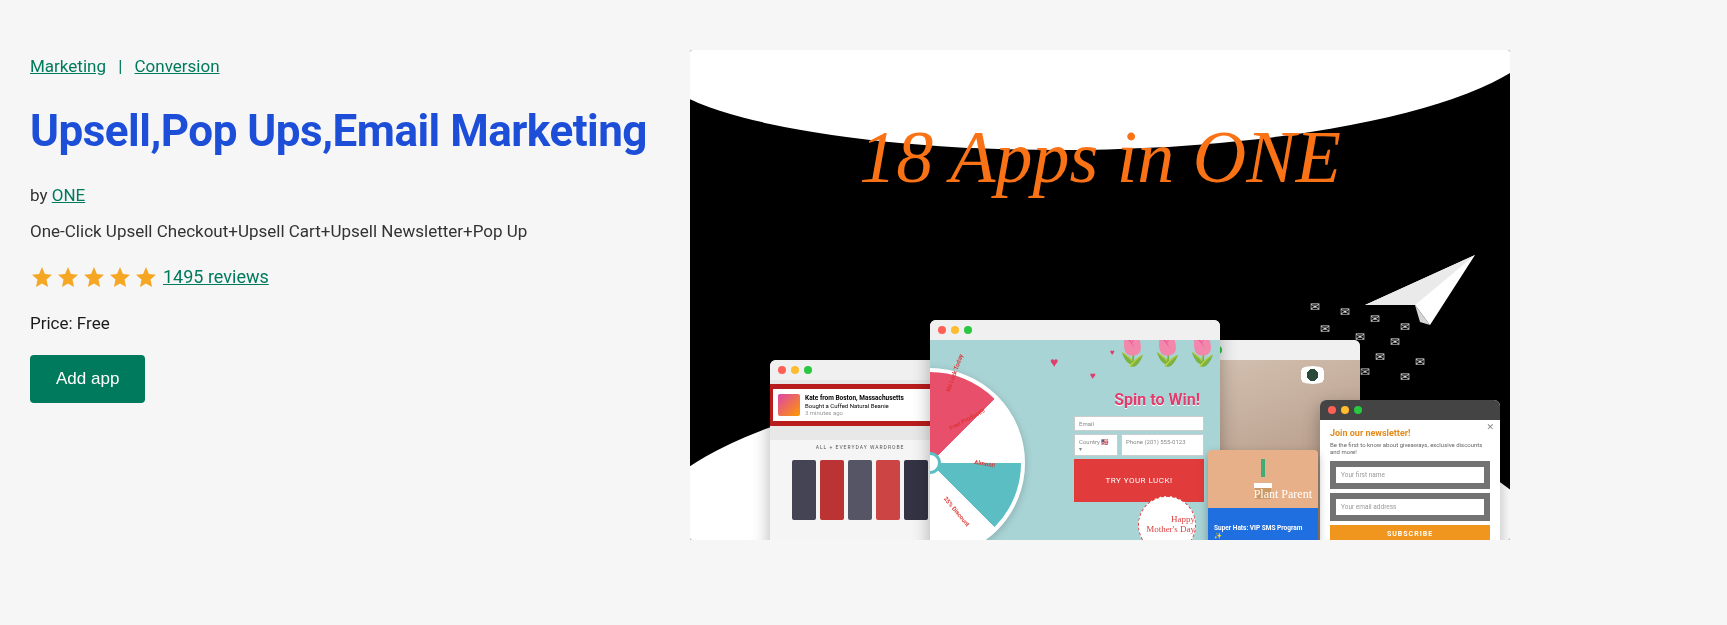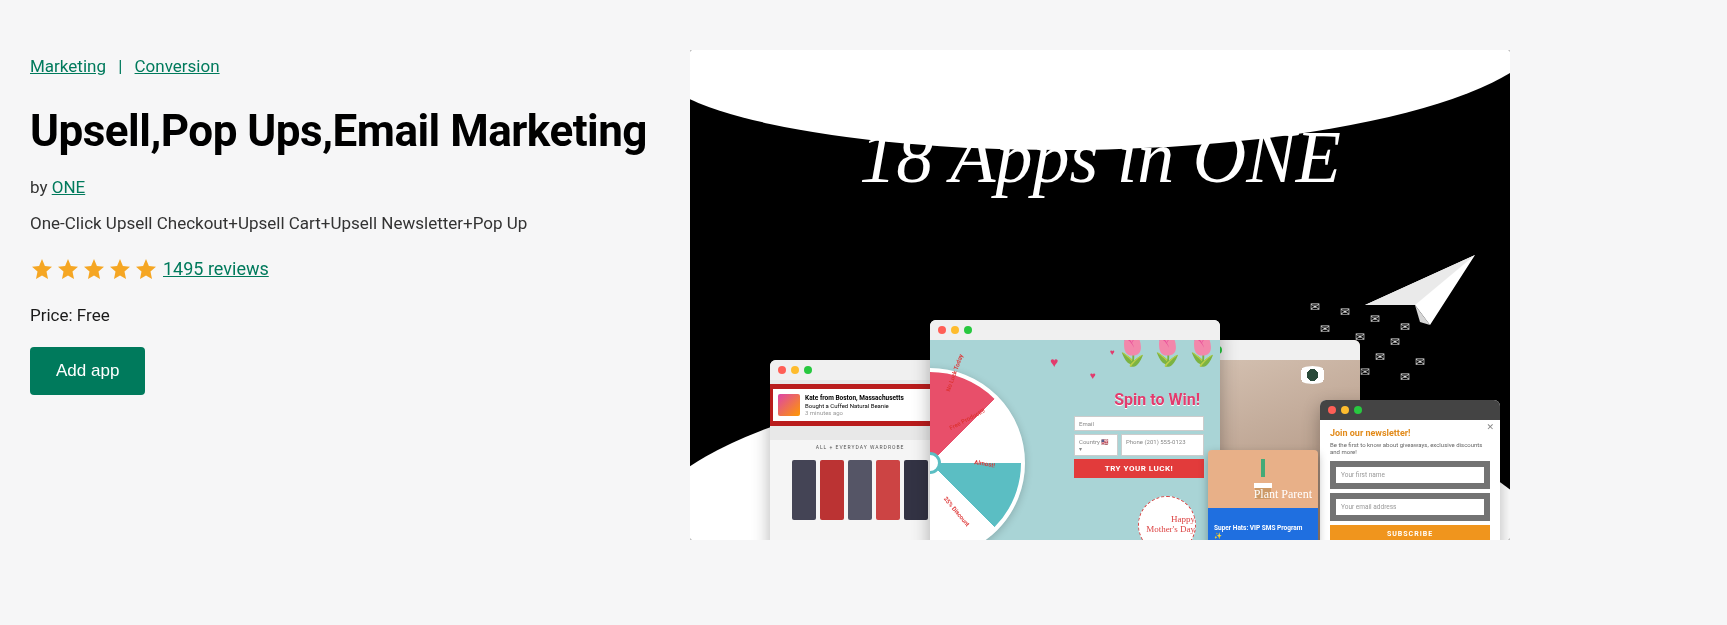--- a/index.html
+++ b/index.html
@@ -27,23 +27,23 @@
     color: #007a5c;
     text-decoration: underline;
   }
   .breadcrumb .sep {
     color: #007a5c;
     margin: 0 8px;
   }
   .app-title {
     font-size: 44px;
     font-weight: 700;
-    color: #000000;
+    color: #1d4ed8;
     line-height: 1.15;
-    margin-bottom: 20px;
+    margin-bottom: 28px;
     letter-spacing: -0.5px;
   }
   .byline {
     font-size: 17px;
     color: #333;
     margin-bottom: 16px;
   }
   .byline a {
     color: #007a5c;
     text-decoration: underline;
@@ -102,21 +102,21 @@
     bottom: -60px; left: -60px; right: -60px;
     height: 220px;
     background: #fff;
     border-radius: 55% 60% 0 0 / 90% 110% 0 0;
   }
   .hero-text {
     position: absolute;
     top: 65px;
     left: 0; right: 0;
     text-align: center;
-    color: #ffffff;
+    color: #f97316;
     font-family: Georgia, "Times New Roman", serif;
     font-style: italic;
     font-size: 74px;
     font-weight: 400;
     letter-spacing: 0;
   }
   .paper-plane {
     position: absolute;
     top: 200px;
     right: 30px;
@@ -257,22 +257,22 @@
   }
   .spin-form .field {
     background: #fff; border: 1px solid #ccc;
     font-size: 6px; padding: 3px 4px; color: #888;
   }
   .spin-form .row { display: flex; gap: 3px; }
   .spin-form .row .field:first-child { width: 44px; }
   .spin-form .row .field:last-child { flex: 1; }
   .spin-btn {
     background: #e23b3b; color: #fff;
-    font-size: 8px; font-weight: 700;
-    text-align: center; padding: 5px;
+    font-size: 8px; font-weight: 400;
+    text-align: center; padding: 17px;
     letter-spacing: 0.5px;
   }
   .mothers-day {
     position: absolute;
     bottom: 6px; right: 24px;
     width: 58px; height: 58px;
     border: 1.5px dashed #d44;
     border-radius: 50%;
     background: #fff;
     display: flex; align-items: center; justify-content: center;

